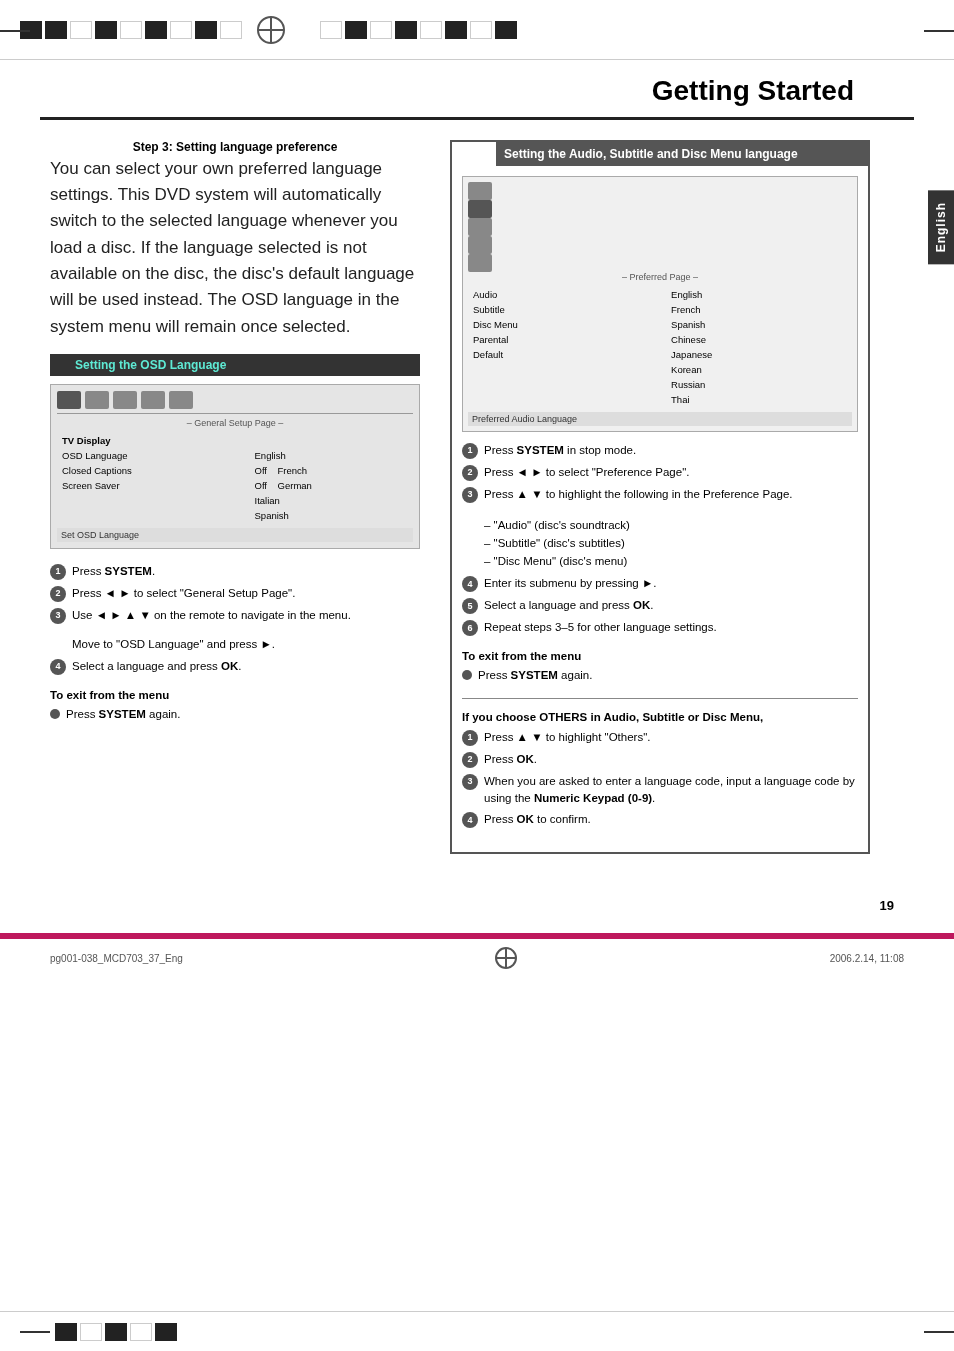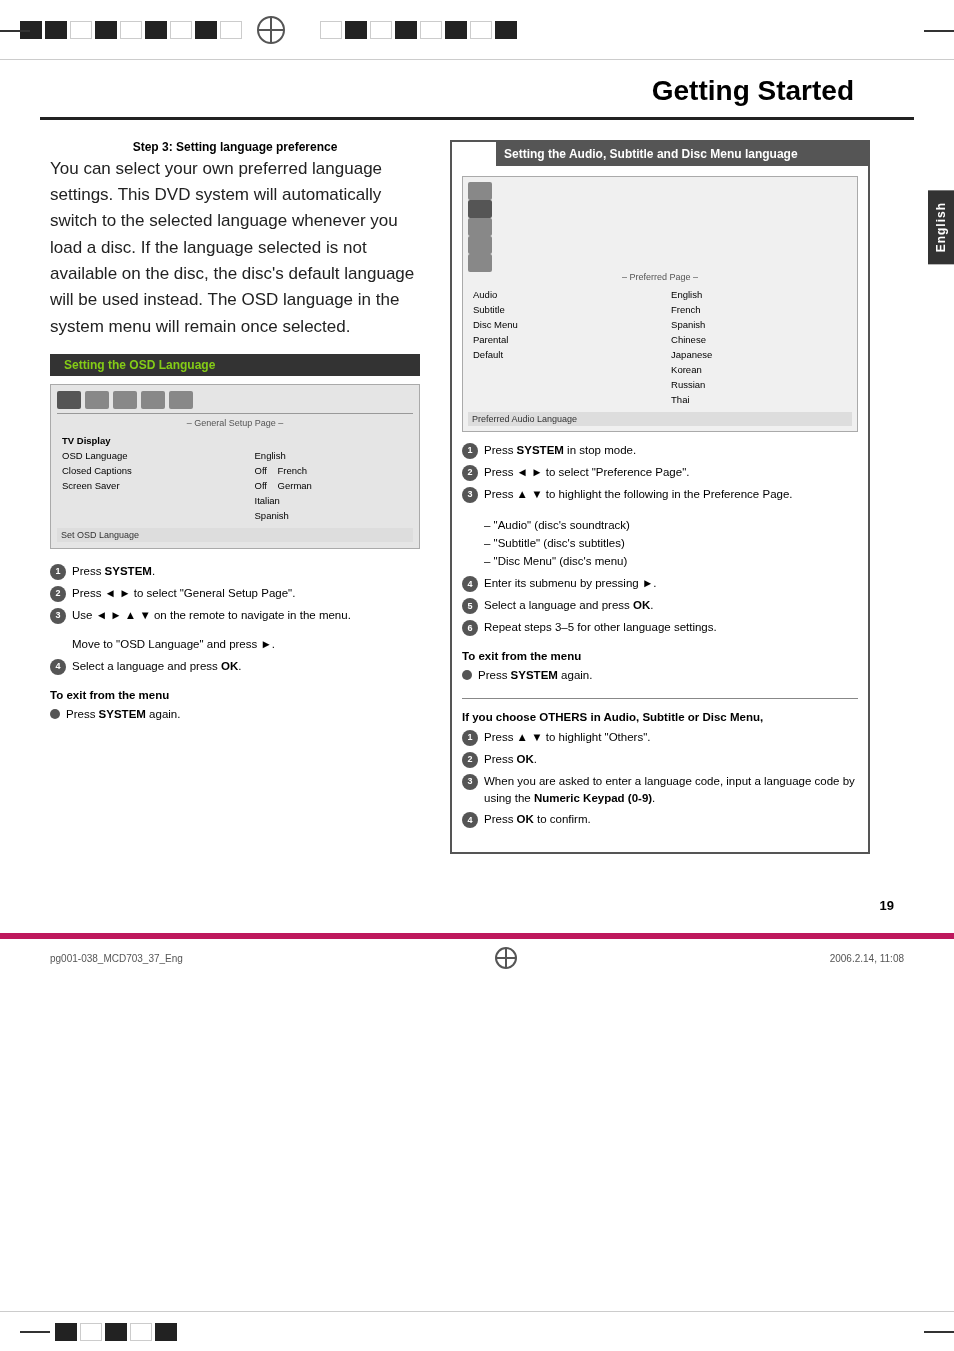--- a/index.html
+++ b/index.html
@@ -125,24 +125,24 @@
     }
 
     .right-column {
       flex: 1;
       max-width: 420px;
     }
 
     
     .section-box-title {
       background: #333;
-      color: #84cc16;
+      color: #5eead4;
       font-weight: bold;
       font-size: 12px;
-      padding: 4px 14px;
+      padding: 4px 25px;
       margin-bottom: 8px;
     }
 
     .step-title {
       font-size: 12px;
       font-weight: bold;
       text-align: center;
       line-height: 1.3;
     }
 

